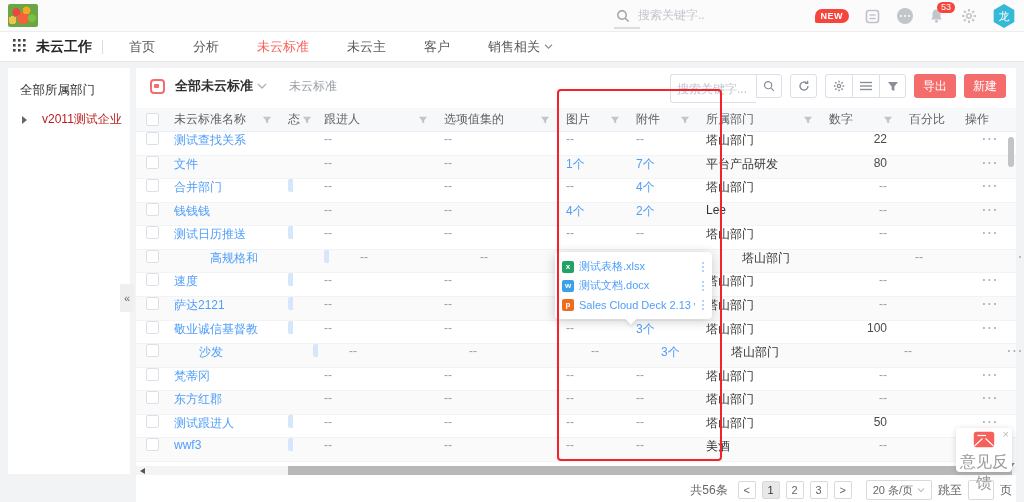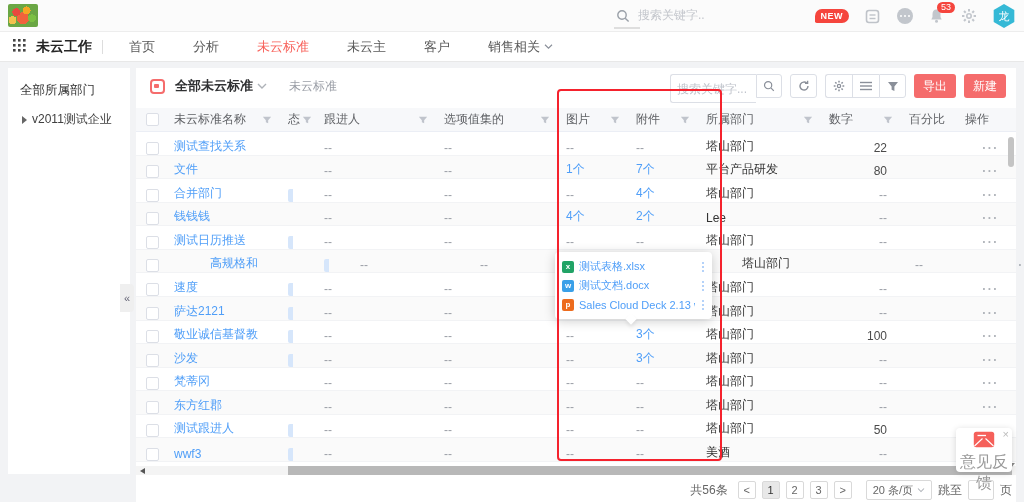--- a/index.html
+++ b/index.html
@@ -41,21 +41,21 @@
     border-bottom:1px solid #e8e8e8; display:flex; align-items:center; z-index:19; }
   .grid-icon { margin:0 10px 0 13px; cursor:pointer; }
   .workspace { font-size:14px; font-weight:bold; color:#262626; margin-right:10px; }
   .nav-divider { width:1px; height:14px; background:#ddd; margin-right:14px; }
   .nav-item { font-size:13px; color:#595959; padding:0 12px; margin-right:14px; cursor:pointer;
     height:30px; display:flex; align-items:center; gap:4px; white-space:nowrap; }
   .nav-item.active { color:var(--active-tab); }
   
   .sidebar { position:absolute; left:8px; top:68px; width:122px; height:406px; background:#fff; }
   .sidebar-title { padding:14px 0 0 12px; font-size:12.5px; color:#333; }
-  .tree-item { display:flex; align-items:center; gap:5px; padding:12px 0 0 14px; font-size:12px; color:#404040; cursor:pointer; }
+  .tree-item { display:flex; align-items:center; gap:15px; padding:12px 0 0 14px; font-size:12px; color:#b91c1c; cursor:pointer; }
   .tri-right { width:0; height:0; border-left:5px solid #666; border-top:4px solid rgba(0,0,0,0); border-bottom:4px solid rgba(0,0,0,0); }
   .collapse-tab { position:absolute; left:120px; top:284px; width:14px; height:28px; background:#efefef;
     border-radius:0 4px 4px 0; display:flex; align-items:center; justify-content:center;
     color:#667; font-size:11px; cursor:pointer; z-index:5; }
   
   .main { position:absolute; left:136px; top:68px; width:880px; height:434px; background:#fff; }
   .toolbar { height:36px; display:flex; align-items:center; padding:0 10px 0 14px; }
   .coll-icon { width:15px; height:15px; border:2px solid var(--accent); border-radius:4px;
     margin-right:10px; position:relative; }
   .coll-icon::after { content:""; position:absolute; left:2px; top:3px; width:5px; height:4px; background:var(--accent); border-radius:1px; }
@@ -74,21 +74,21 @@
   .btn-group { display:flex; }
   .btn-group .sq-btn { border-radius:0; border-right:none; }
   .btn-group .sq-btn:first-child { border-radius:3px 0 0 3px; }
   .btn-group .sq-btn:last-child { border-radius:0 3px 3px 0; border-right:1px solid #dcdfe6; }
   .red-btn { height:24px; padding:0 9px; background:var(--accent); color:#fff; font-size:12px;
     border:none; border-radius:3px; cursor:pointer; font-family:inherit; }
   
   .thead { position:absolute; left:0; top:40px; width:880px; height:24px; background:#f7f8fa;
     display:flex; align-items:center; font-size:12px; color:#606266; border-bottom:1px solid #ebeef5; }
   .tbody { position:absolute; left:0; top:64px; width:880px; height:330px; }
-  .trow { height:23.57px; display:flex; align-items:flex-end; font-size:12px; border-bottom:1px solid #f2f3f5; }
+  .trow { height:23.57px; display:flex; align-items:flex-start; font-size:12px; border-bottom:1px solid #f2f3f5; }
   .trow:nth-child(even) { background:#fafafa; }
   .cell { flex:none; padding-left:8px; overflow:hidden; white-space:nowrap; display:flex; align-items:center; }
   .c-check { width:30px; padding-left:10px; }
   .checkbox { width:13px; height:13px; border:1px solid #dcdfe6; border-radius:2px; background:#fff; cursor:pointer; }
   .hcol { display:flex; align-items:center; justify-content:space-between; padding:0 8px 0 8px; }
   .funnel { flex:none; margin-left:2px; cursor:pointer; }
   .link { color:var(--link); text-decoration:none; cursor:pointer; }
   .dash { color:#9a9ea6; }
   .tag-sliver { width:5px; height:13px; background:#d6e6fb; border-radius:2px 0 0 2px; }
   .num-cell { justify-content:flex-end; padding-right:14px; color:#4a4a4a; }
@@ -657,21 +657,21 @@
           <span></span>
         </div>
         <div class="cell" style="width: 59px;">
           <span class="ops">···</span>
         </div>
       </div>
       <div class="trow">
         <div class="cell c-check">
           <span class="checkbox"></span>
         </div>
-        <div class="cell" style="width: 114px;">
+        <div class="cell" style="width: 114px; margin-left: 25px;">
           <a class="link">沙发</a>
         </div>
         <div class="cell" style="width: 36px;">
           <span class="tag-sliver"></span>
         </div>
         <div class="cell" style="width: 120px;">
           <span class="dash">--</span>
         </div>
         <div class="cell" style="width: 122px;">
           <span class="dash">--</span>

